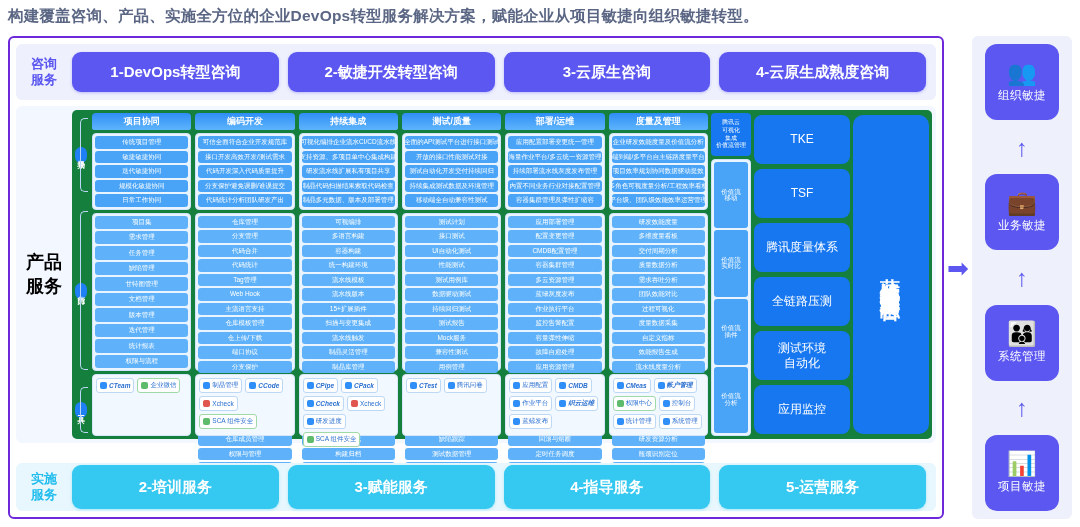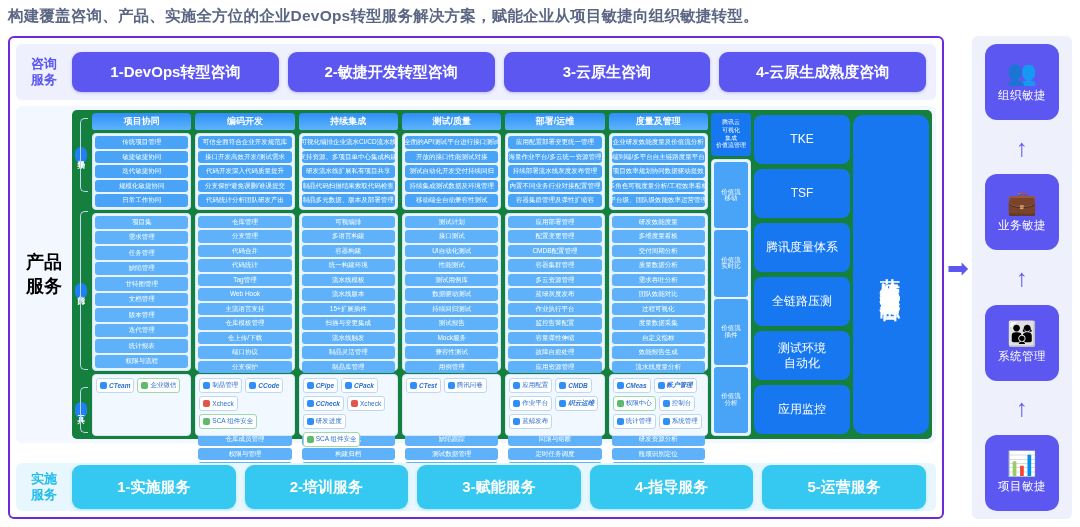--- a/index.html
+++ b/index.html
@@ -544,21 +544,20 @@
             <div class="cap-btn">应用监控</div>
           </div>
 
         <div class="vert-banner">蓝鲸运维场景能力闭环融合</div>
       </div>
     </div>
 
     <div class="band band-impl">
       <div class="band-label" id="implLbl">实施<br>服务</div>
       <div class="band-btns" id="implBtns">
-          <div class="pill">1-实施服务</div>
           <div class="pill">2-培训服务</div>
           <div class="pill">3-赋能服务</div>
           <div class="pill">4-指导服务</div>
           <div class="pill">5-运营服务</div>
         </div>
     </div>
   </div>
 
   <div class="mid-arrow">➡</div>
 

